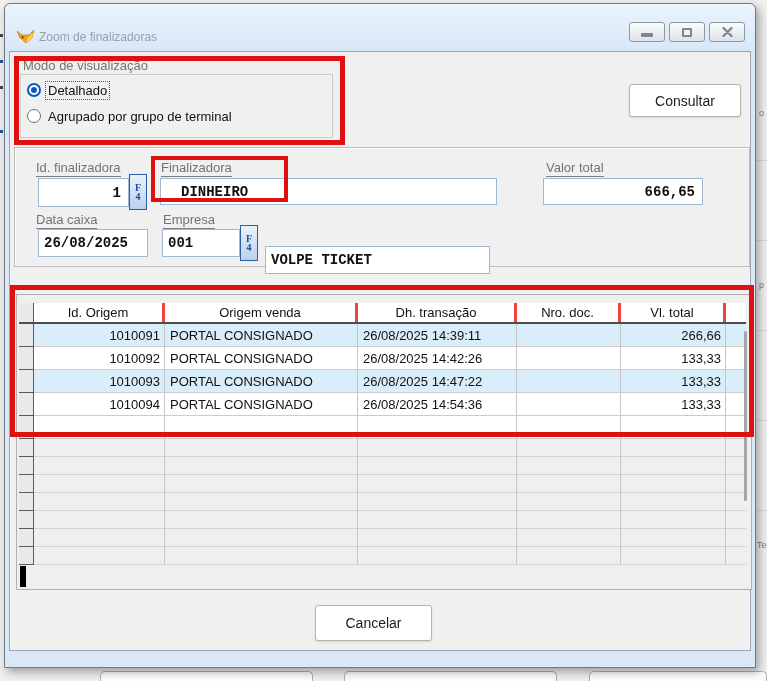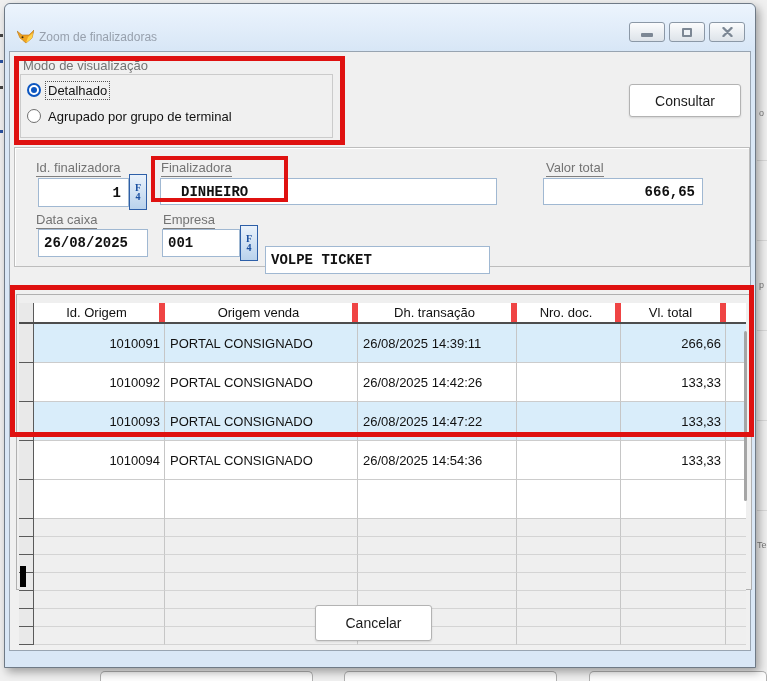--- a/index.html
+++ b/index.html
@@ -59,24 +59,24 @@
     font-size:14px; color:#1c1c1c; display:flex; align-items:center; justify-content:center;
     box-shadow:0 1px 2px rgba(0,0,0,.12); }
 
   
   .grid-box { position:absolute; left:16px; top:294px; width:736px; height:296px;
     background:#efefef; border:1px solid #b0b0b0; }
   .grid { position:absolute; left:2px; top:8px; width:727px; }
   .grid-header, .grid-row { display:grid; grid-template-columns:15px 131px 193px 159px 104px 105px 20px; }
   .grid-header { height:21px; background:#fff; border-bottom:2px solid #4d4d4d; }
   .hcell { display:flex; align-items:center; justify-content:center; font-size:13px;
-    border-right:6px solid #ef4444; overflow:hidden; white-space:nowrap; }
+    border-right:3px solid #ef4444; overflow:hidden; white-space:nowrap; }
   .hcell.sel { background:#e9e9e9; border-right:1px solid #5a5a5a; }
   .hcell.fill { border-right:none; }
-  .grid-row { height:39px; }
+  .grid-row { height:23px; }
   .grid-row.tail { height:18px; }
   .cell { font-size:13px; display:flex; align-items:center; overflow:hidden; white-space:nowrap;
     border-right:1px solid #c6c6c6; border-bottom:1px solid #cicaca; border-bottom:1px solid #cccccc; }
   .cell.sel { background:#e9e9e9; border-right:1px solid #5a5a5a; border-bottom:1px solid #5a5a5a; }
   .cell.c0 { justify-content:flex-end; padding-right:4px; }
   .cell.c1, .cell.c2 { padding-left:5px; }
   .cell.c4 { justify-content:flex-end; padding-right:4px; }
   .cell.fill { border-right:none; }
   .alt  .cell:not(.sel) { background:#d9edfa; }
   .even .cell:not(.sel) { background:#ffffff; }

